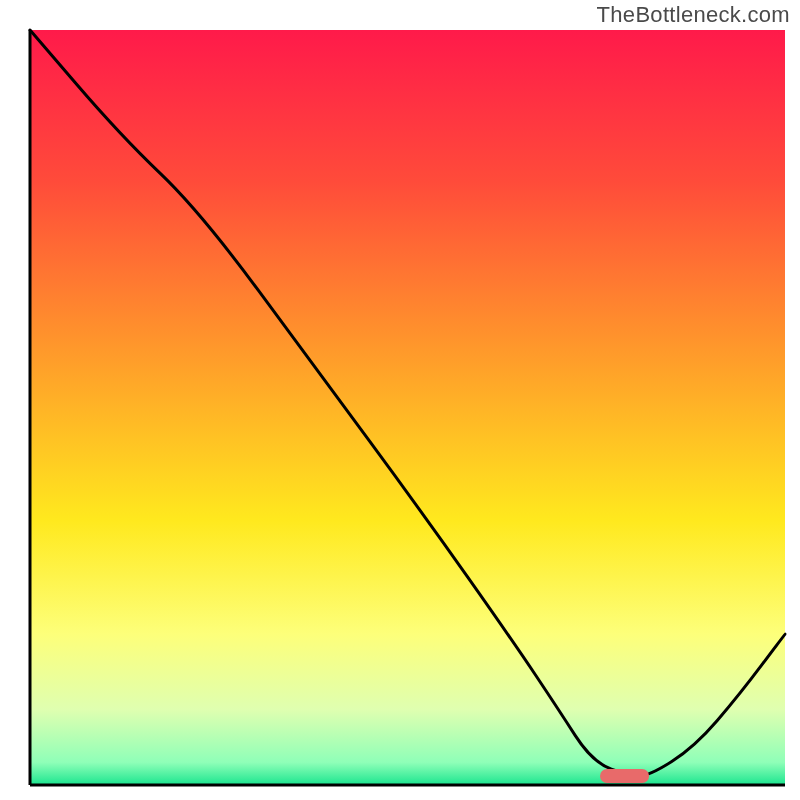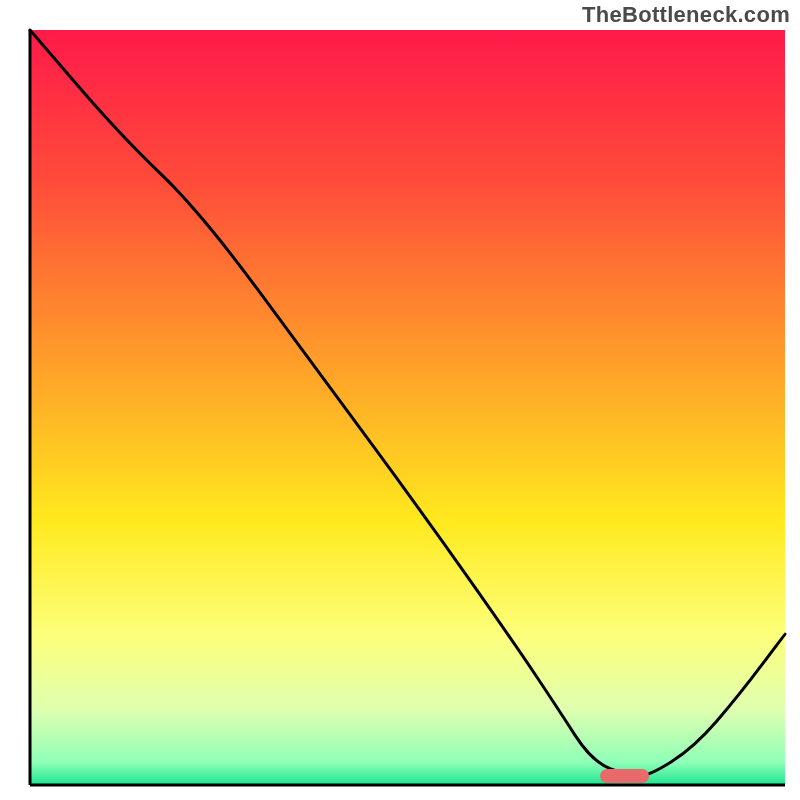--- a/index.html
+++ b/index.html
@@ -13,21 +13,21 @@
   .chart-container {
     position: relative;
     width: 800px;
     height: 800px;
   }
   .watermark {
     position: absolute;
     top: 2px;
     right: 10px;
     font-size: 22px;
-    font-weight: 700;
+    font-weight: 400;
     color: #4a4a4a;
     letter-spacing: 0.3px;
     z-index: 10;
   }
   svg.plot {
     position: absolute;
     top: 0;
     left: 0;
   }
 </style>

